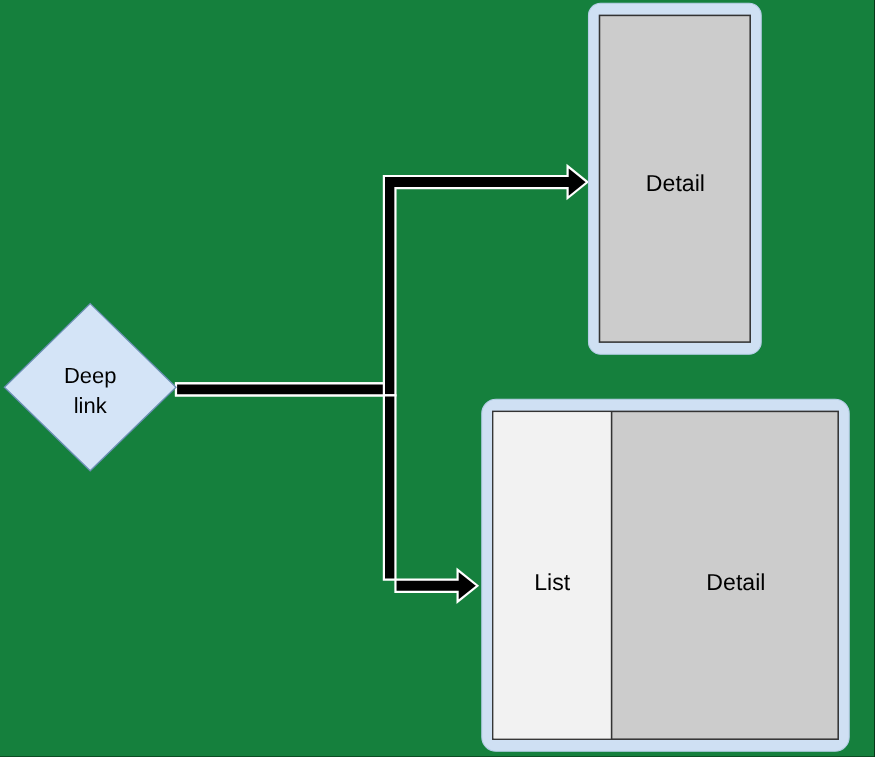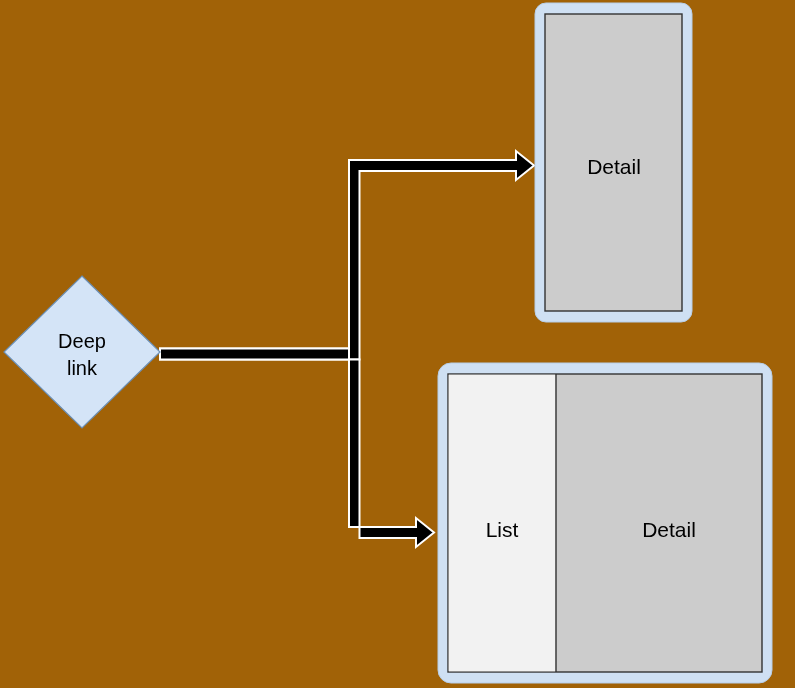--- a/index.html
+++ b/index.html
@@ -4,21 +4,21 @@
 <style>
   html, body {
     margin: 0;
     padding: 0;
     background: #000000;
   }
   #canvas {
     position: relative;
     width: 795px;
     height: 688px;
-    background: #a16207;
+    background: #15803d;
     overflow: hidden;
     font-family: "Liberation Sans", sans-serif;
   }
   svg.layer {
     position: absolute;
     left: 0;
     top: 0;
     width: 795px;
     height: 688px;
   }

